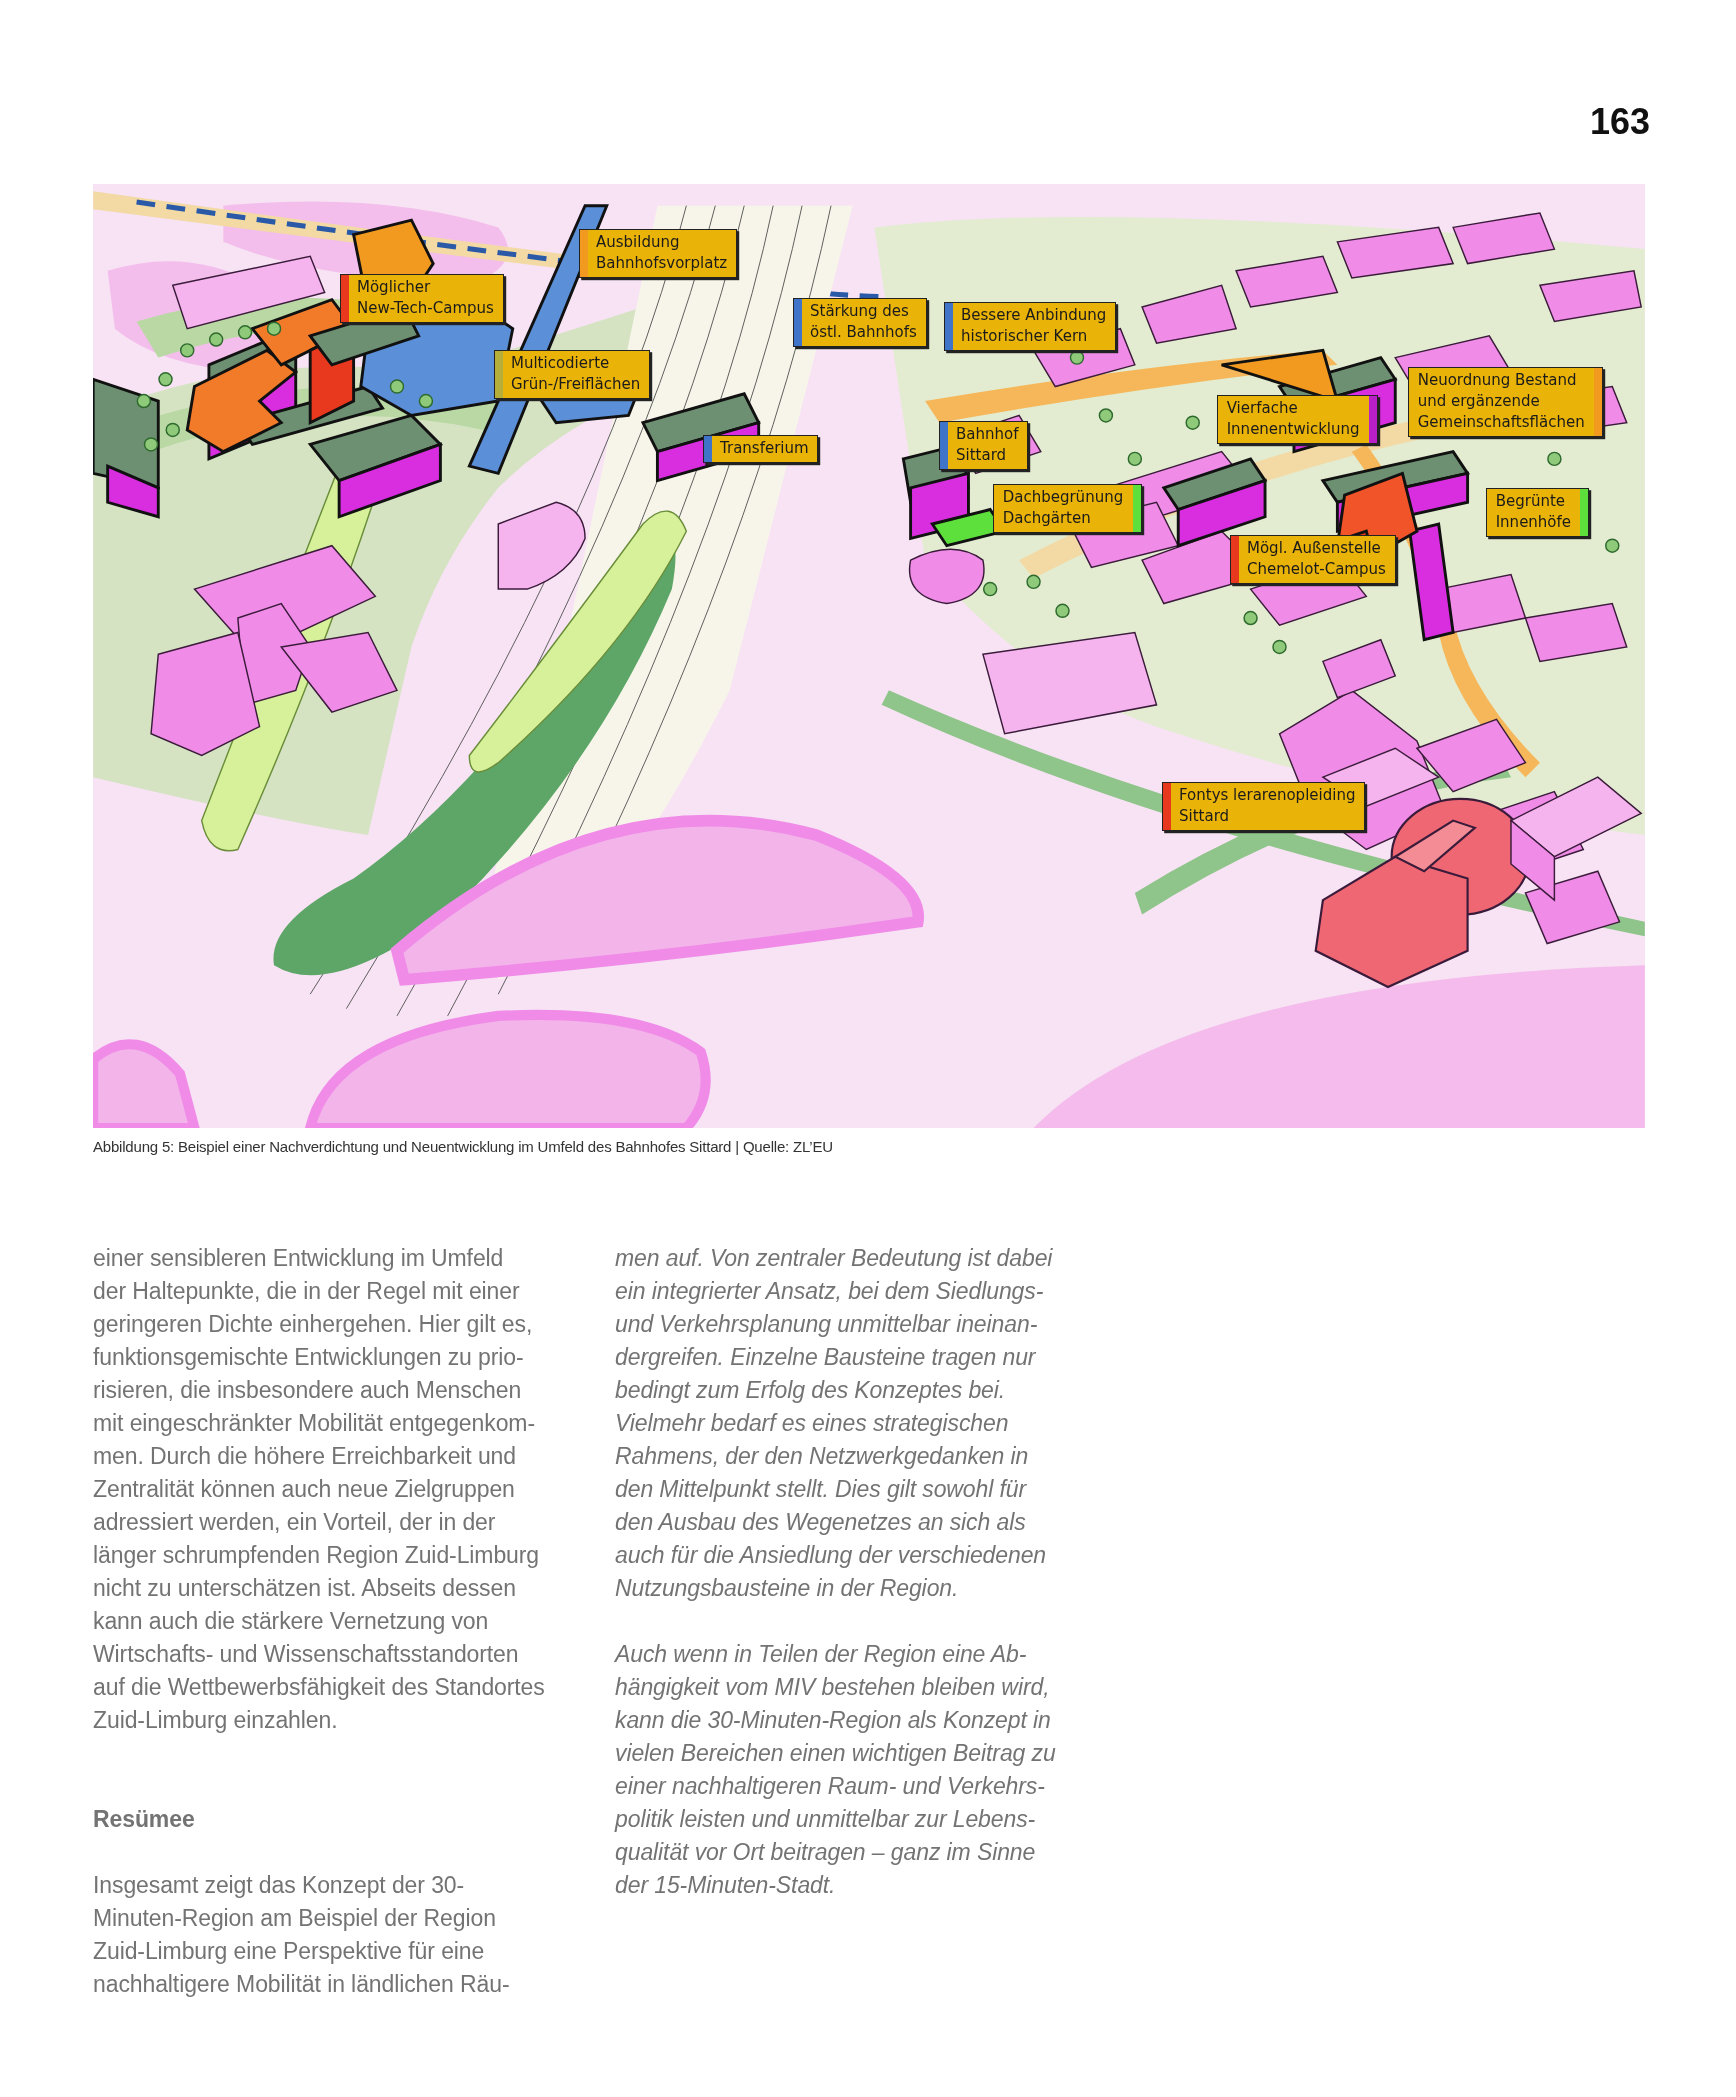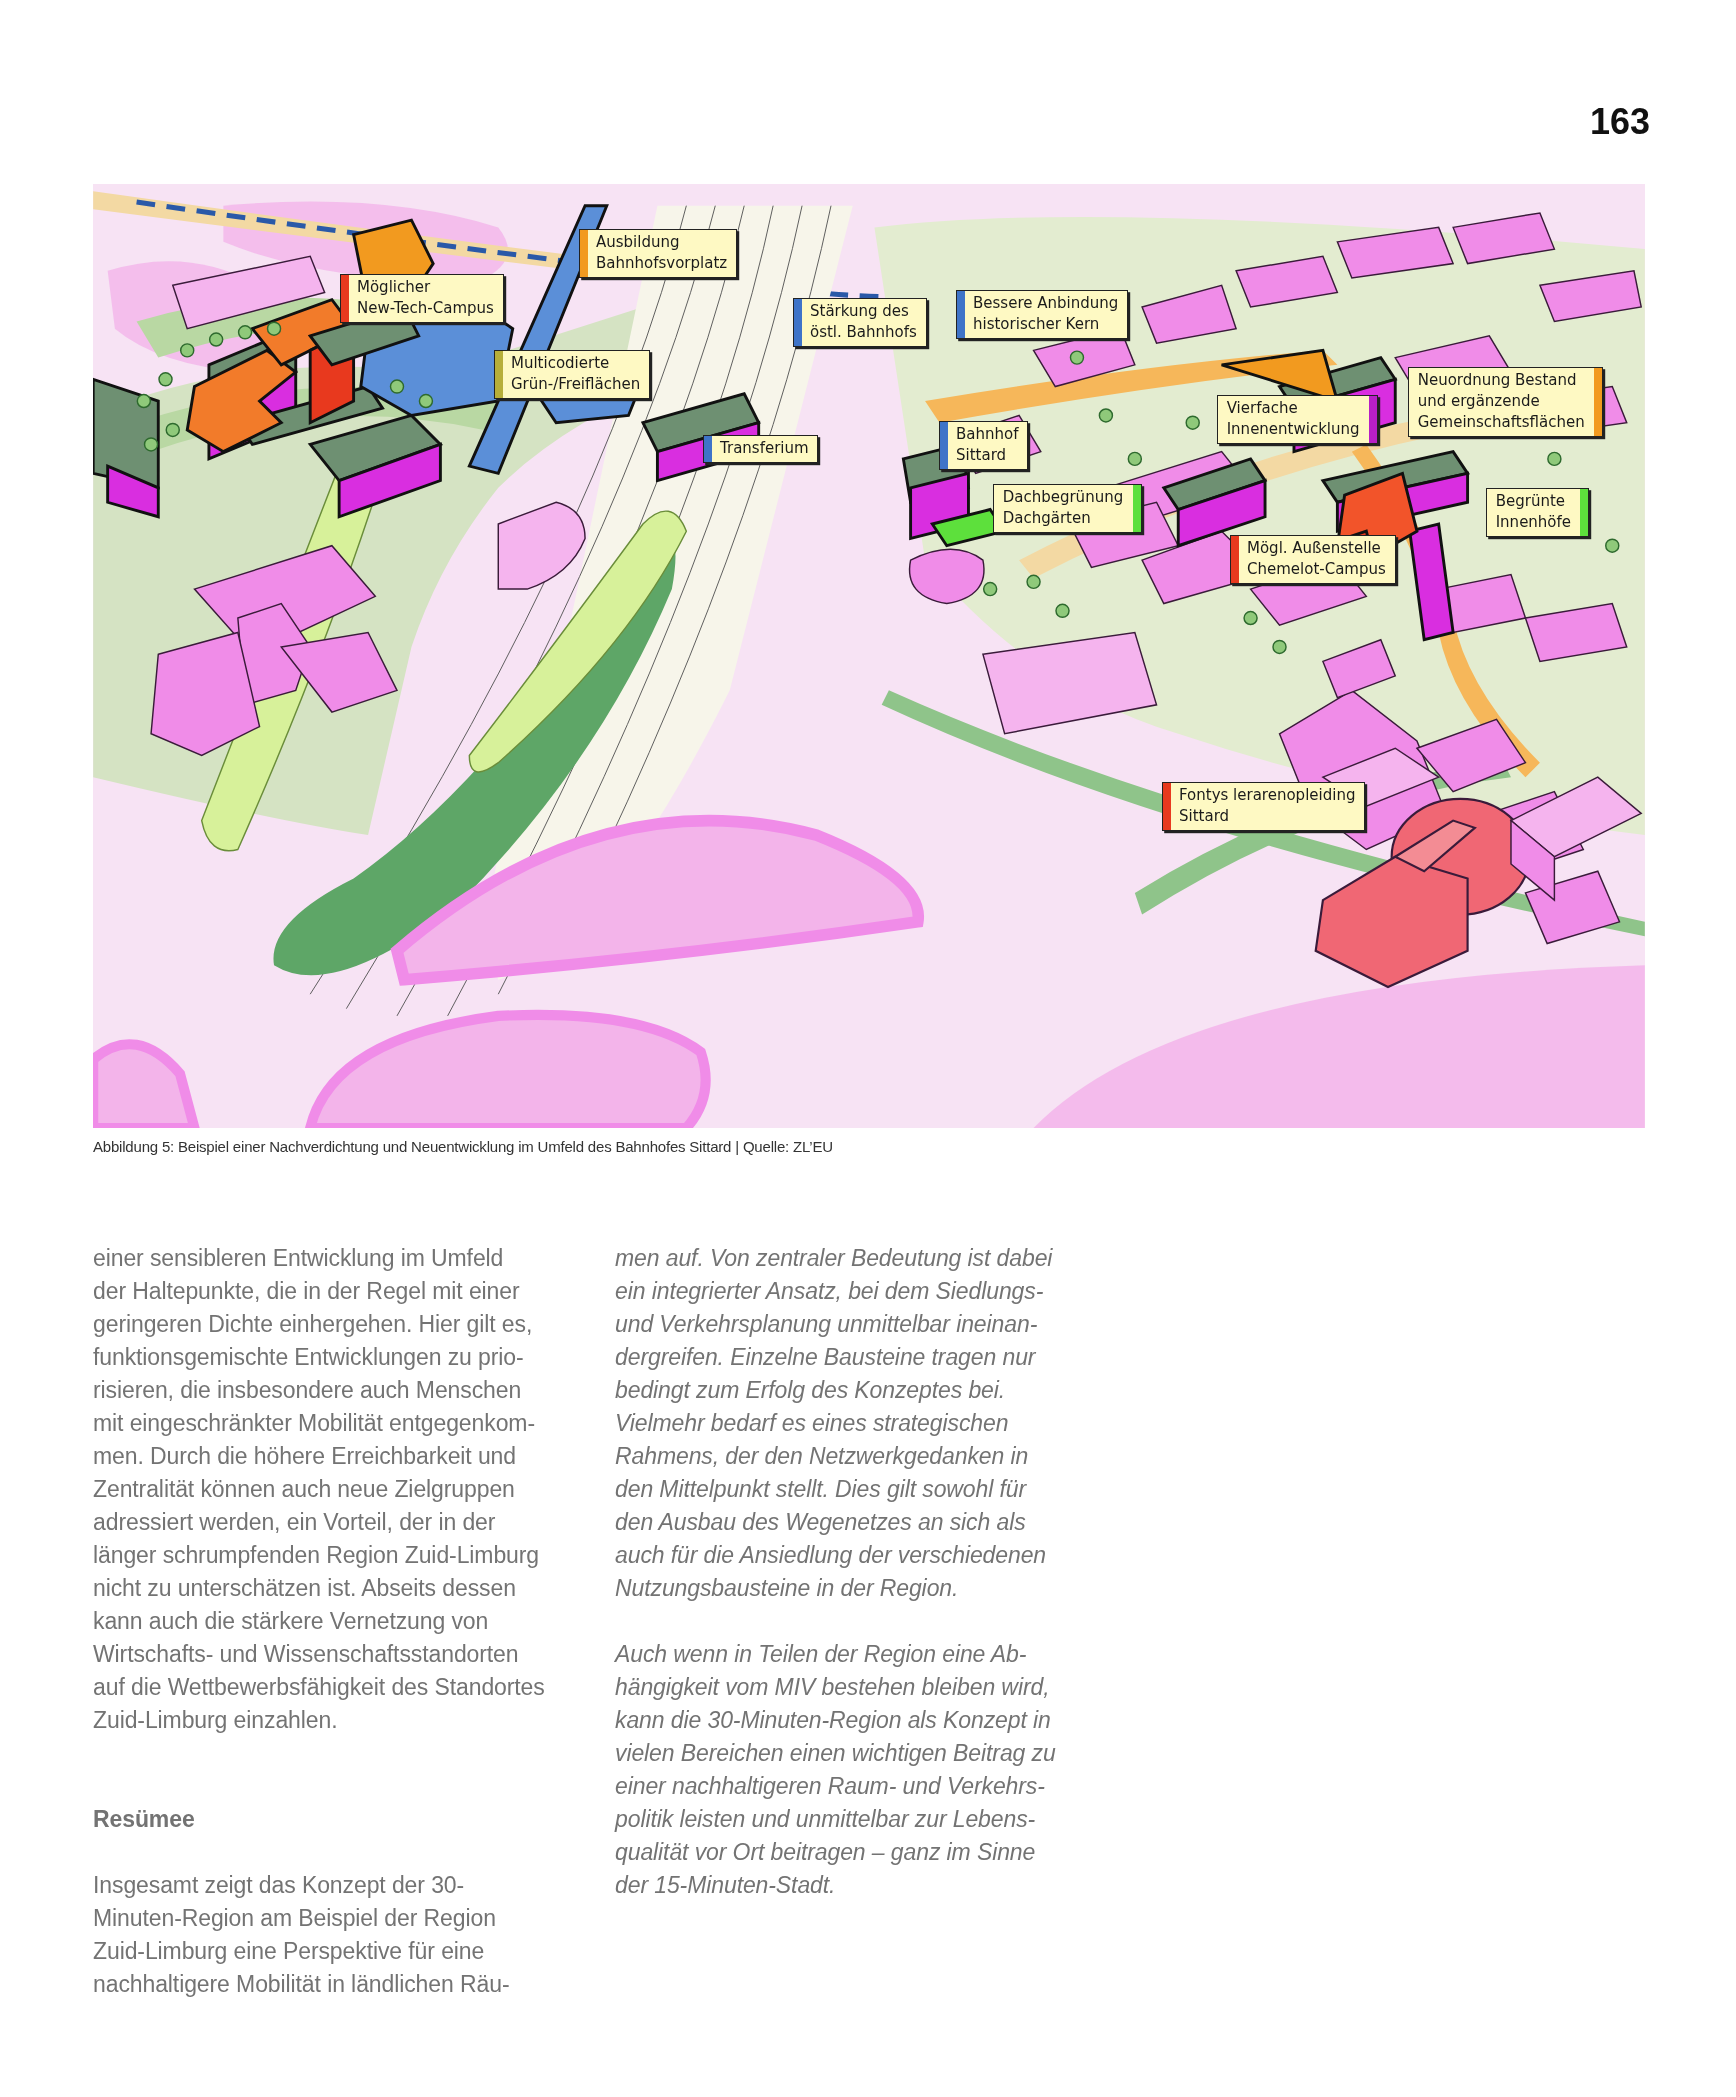--- a/index.html
+++ b/index.html
@@ -3,21 +3,21 @@
 <meta charset="utf-8">
 <style>
   html, body { margin: 0; padding: 0; background: #ffffff; }
   body { width: 1736px; height: 2097px; position: relative; overflow: hidden;
          font-family: "Liberation Sans", sans-serif; color: #1a1a1a; }
   .page-number { position: absolute; left: 1570px; top: 101px; width: 80px; text-align: right;
                  font-family: "Liberation Sans", sans-serif; font-weight: bold; font-size: 36px; color: #111; }
   .figure { position: absolute; left: 93px; top: 184px; width: 1552px; height: 944px; overflow: hidden;
             background: #f7e3f4; }
   .figure svg { position: absolute; left: 0; top: 0; width: 1552px; height: 944px; }
-  .label { position: absolute; background: #fef9c3; border: 1.4px solid #222; box-shadow: 2.2px 2.2px 0 #222;
+  .label { position: absolute; background: #eab308; border: 1.4px solid #222; box-shadow: 2.2px 2.2px 0 #222;
            font-family: "DejaVu Sans", sans-serif; font-size: 15px; line-height: 21px; color: #1b1b1b;
            padding: 2.2px 8.7px 2.9px 16px; white-space: nowrap; }
   .label .bar { position: absolute; top: 0; bottom: 0; width: 8px; }
   .label.bar-left .bar { left: 0; }
   .label.bar-right { padding: 2.2px 17.4px 2.9px 8.7px; }
   .label.bar-right .bar { right: 0; }
   .label span.line { display: block; }
   .caption { position: absolute; left: 93px; top: 1138px; font-size: 15px; color: #333;
              font-family: "Liberation Sans", sans-serif; letter-spacing: -0.2px; white-space: nowrap; }
   .col { position: absolute; top: 1242px; width: 521px; font-size: 23px; line-height: 33px;
@@ -205,21 +205,21 @@
   <div class="label bar-left" style="left:401px; top:166px;">
     <div class="bar" style="background:#b6ae3a"></div>
     <span class="line">Multicodierte</span>
     <span class="line">Grün-/Freiflächen</span>
   </div>
   <div class="label bar-left" style="left:700px; top:114px;">
     <div class="bar" style="background:#3f74c8"></div>
     <span class="line">Stärkung des</span>
     <span class="line">östl. Bahnhofs</span>
   </div>
-  <div class="label bar-left" style="left:851px; top:106px;margin-left:12px;">
+  <div class="label bar-left" style="left:851px; top:118px;">
     <div class="bar" style="background:#3f74c8"></div>
     <span class="line">Bessere Anbindung</span>
     <span class="line">historischer Kern</span>
   </div>
   <div class="label bar-left" style="left:610px; top:251px;">
     <div class="bar" style="background:#3f74c8"></div>
     <span class="line">Transferium</span>
   </div>
   <div class="label bar-left" style="left:846px; top:237px;">
     <div class="bar" style="background:#3f74c8"></div>

